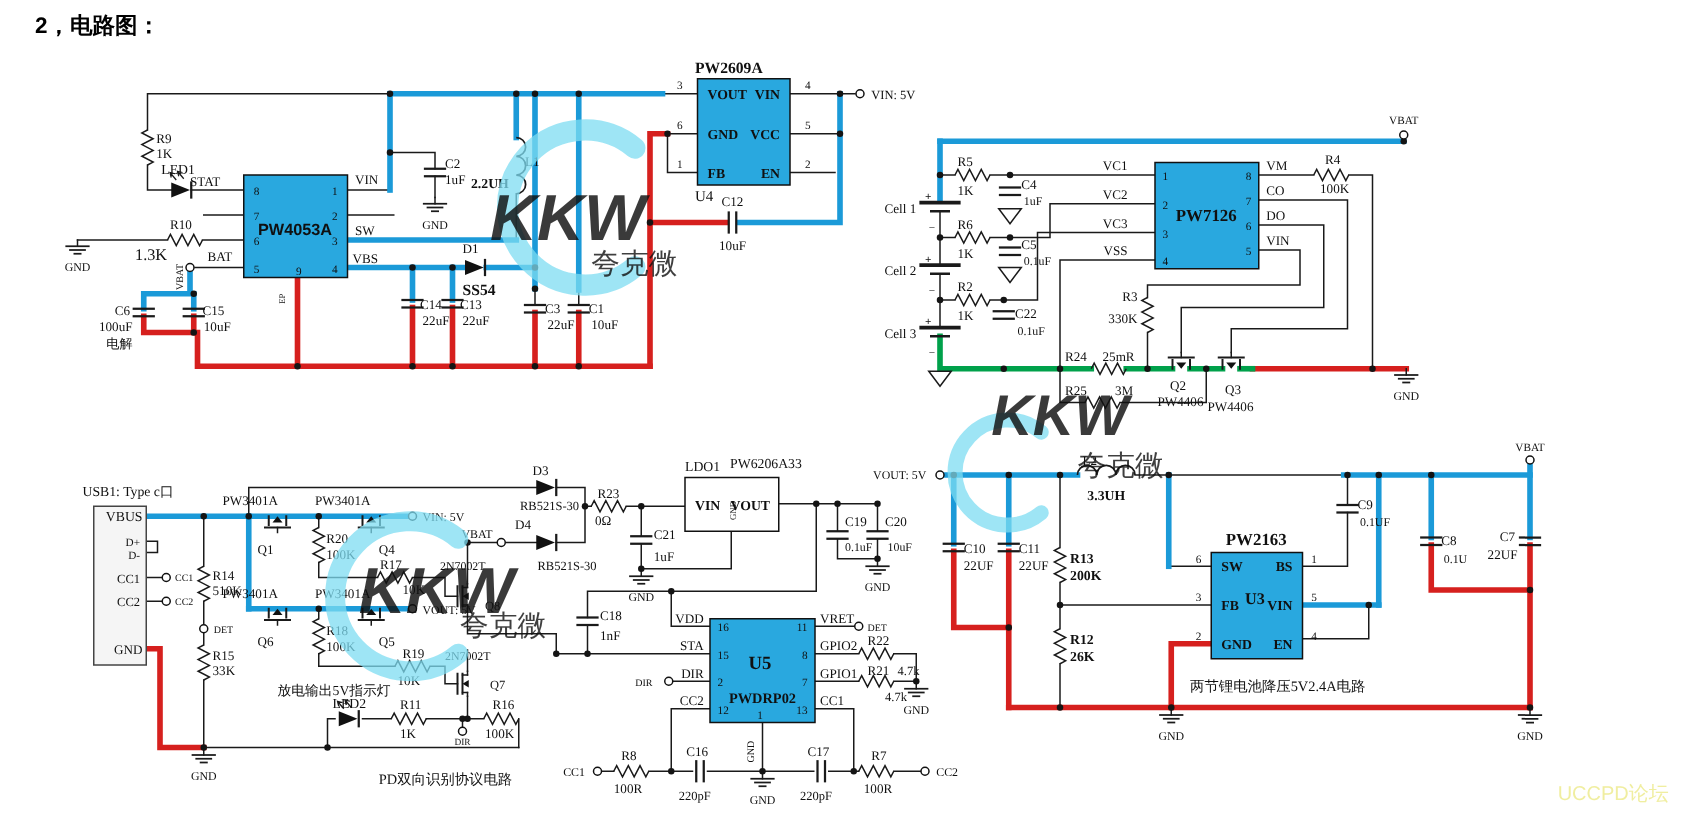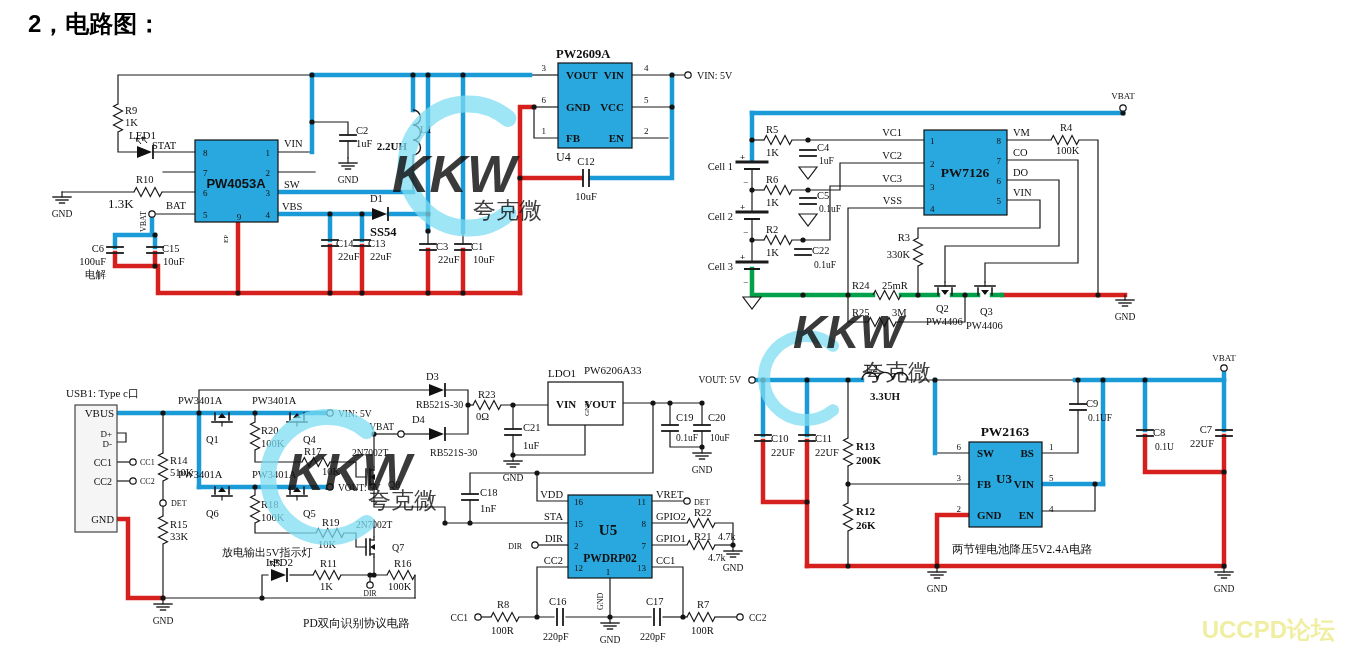--- a/index.html
+++ b/index.html
@@ -1,19 +1,19 @@
 <!DOCTYPE html>
 <html><head>
 <meta charset="utf-8">
 <style>
   html,body{margin:0;padding:0;background:#fff;}
   #stage{position:relative;width:1345px;height:652px;background:#fff;overflow:hidden;
          font-family:"Liberation Sans","DejaVu Sans",sans-serif;}
-  #page-title{position:absolute;left:28px;top:8px;font-size:24px;font-weight:700;color:#000;margin:0;}
-  #forum-badge{position:absolute;right:10px;bottom:6px;font-size:24px;color:#f0eea0;font-weight:700;}
+  #page-title{position:absolute;left:28px;top:8px;font-size:18px;font-weight:700;color:#000;margin:0;}
+  #forum-badge{position:absolute;right:10px;bottom:6px;font-size:16px;color:#f0eea0;font-weight:400;}
   svg{position:absolute;left:0;top:0;font-family:"Liberation Serif","DejaVu Serif",serif;}
   svg text{fill:#101010;}
 </style>
 </head>
 <body>
 
 <div id="stage">
   <svg id="cv" width="1345" height="652" viewBox="0 0 1345 652">
       <path d="M118 104 L118 75 L312 75" fill="none" stroke="#1a1a1a" stroke-width="1.2" stroke-linecap="square" stroke-linejoin="miter"></path>
       <path d="M118 132 L118 152 L137 152" fill="none" stroke="#1a1a1a" stroke-width="1.2" stroke-linecap="square" stroke-linejoin="miter"></path>

